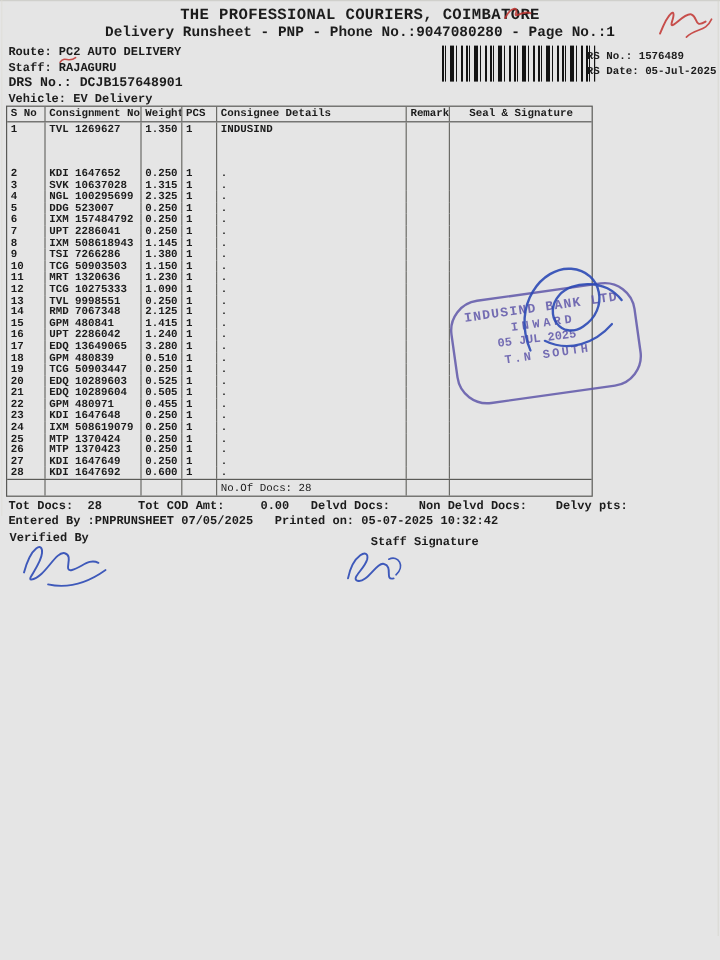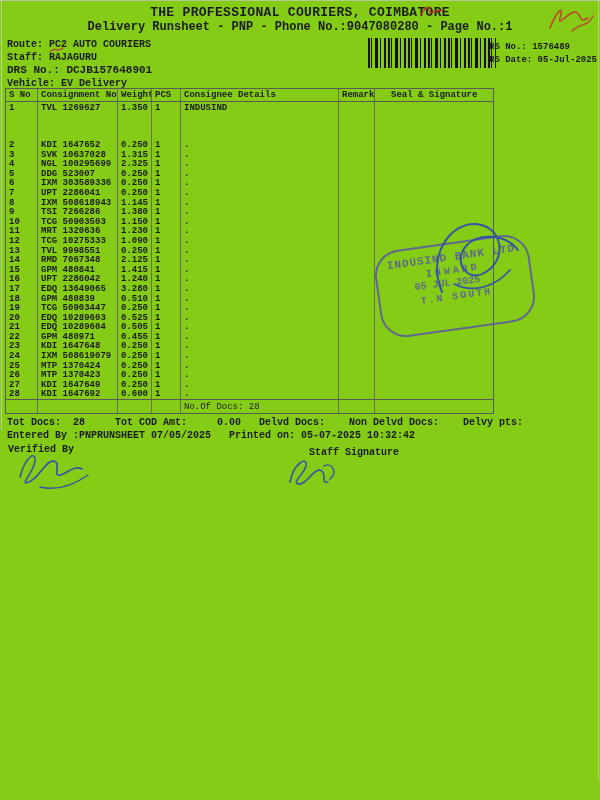--- a/index.html
+++ b/index.html
@@ -1,19 +1,19 @@
 <!DOCTYPE html>
 <html style="--stamp: #5b52a8; --ink: #2b49b5; --mark: #c23430;"><head>
 <meta charset="utf-8">
 <style>
   * { margin:0; padding:0; box-sizing:border-box; }
   html,body { background:#ffffff; }
   .page {
     position:relative; width:600px; height:800px;
-    background:#84cc16; overflow:hidden;
+    background:#e5e5e5; overflow:hidden;
     font-family:"Liberation Mono","DejaVu Sans Mono",monospace;
     color:#1c1c1c;
   }
   .edge-top   { position:absolute; top:0; left:0; width:600px; height:1px; background:#c8c8c2; opacity:.7; }
   .edge-right { position:absolute; top:0; right:1px; width:1px; height:780px; background:#d4d4cd; opacity:.6; }
   .edge-left  { position:absolute; top:0; left:1px; width:1px; height:430px; background:#dddcd5; opacity:.6; }
 
   .title    { position:absolute; top:5px;  left:0; width:100%; text-align:center; font-size:13px; font-weight:700; letter-spacing:.3px; }
   .subtitle { position:absolute; top:20px; left:0; width:100%; text-align:center; font-size:12px; font-weight:700; }
 
@@ -79,21 +79,21 @@
 
 <div class="page">
 
   <div class="edge-top"></div>
   <div class="edge-right"></div>
   <div class="edge-left"></div>
 
   <div class="title">THE PROFESSIONAL COURIERS, COIMBATORE</div>
   <div class="subtitle">Delivery Runsheet - PNP - Phone No.:9047080280 - Page No.:1</div>
 
-  <div class="info-line route">Route: PC2 AUTO COURIERS</div>
+  <div class="info-line route">Route: PC2 AUTO DELIVERY</div>
   <div class="info-line staff">Staff: RAJAGURU</div>
   <div class="info-line drs">DRS No.: DCJB157648901</div>
   <div class="info-line vehicle">Vehicle: EV Delivery</div>
 
   <div class="barcode"></div>
 
   <div class="rs-line rs-no">RS No.: 1576489</div>
   <div class="rs-line rs-date">RS Date: 05-Jul-2025</div>
 
   <svg class="sig redmark" style="left:418px; top:3px;" width="28" height="17" viewBox="0 0 28 17">
@@ -160,21 +160,21 @@
       <div>5</div>
       <div>DDG 523007</div>
       <div>0.250</div>
       <div>1</div>
       <div>.</div>
       <div></div>
       <div></div>
     </div>
         <div class="trow data-row">
       <div>6</div>
-      <div>IXM 303589336</div>
+      <div>IXM 157484792</div>
       <div>0.250</div>
       <div>1</div>
       <div>.</div>
       <div></div>
       <div></div>
     </div>
         <div class="trow data-row">
       <div>7</div>
       <div>UPT 2286041</div>
       <div>0.250</div>

